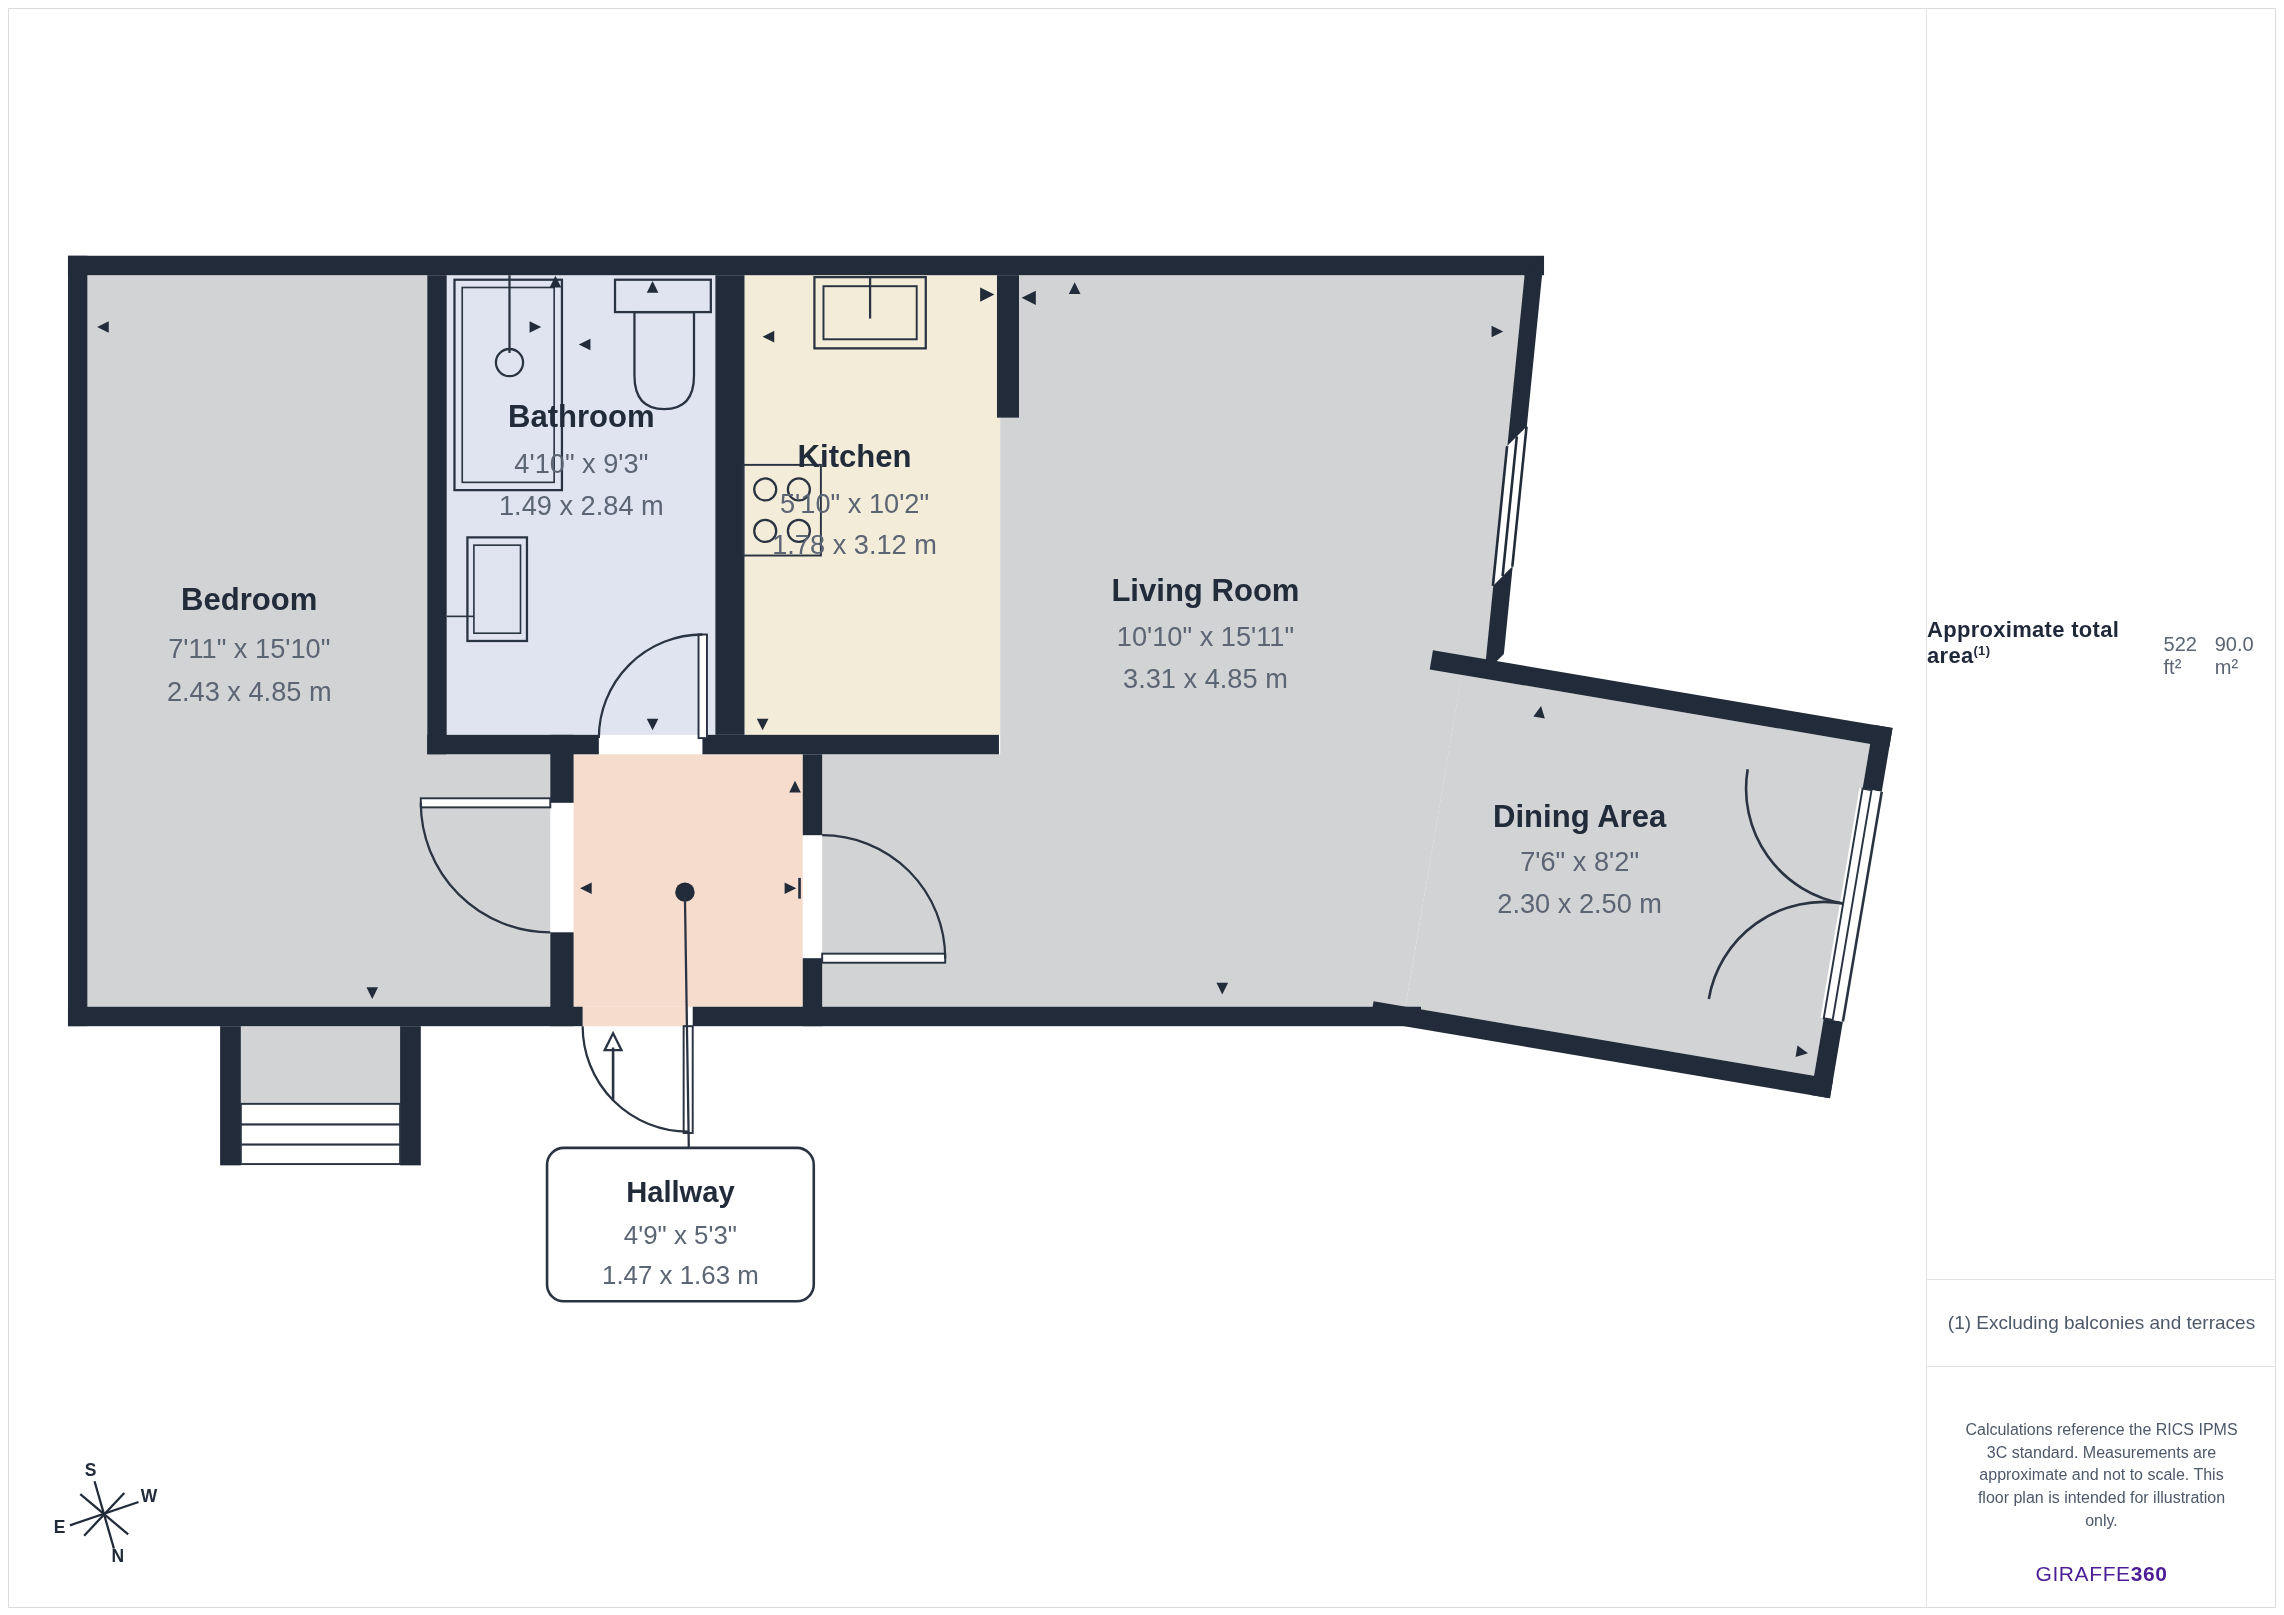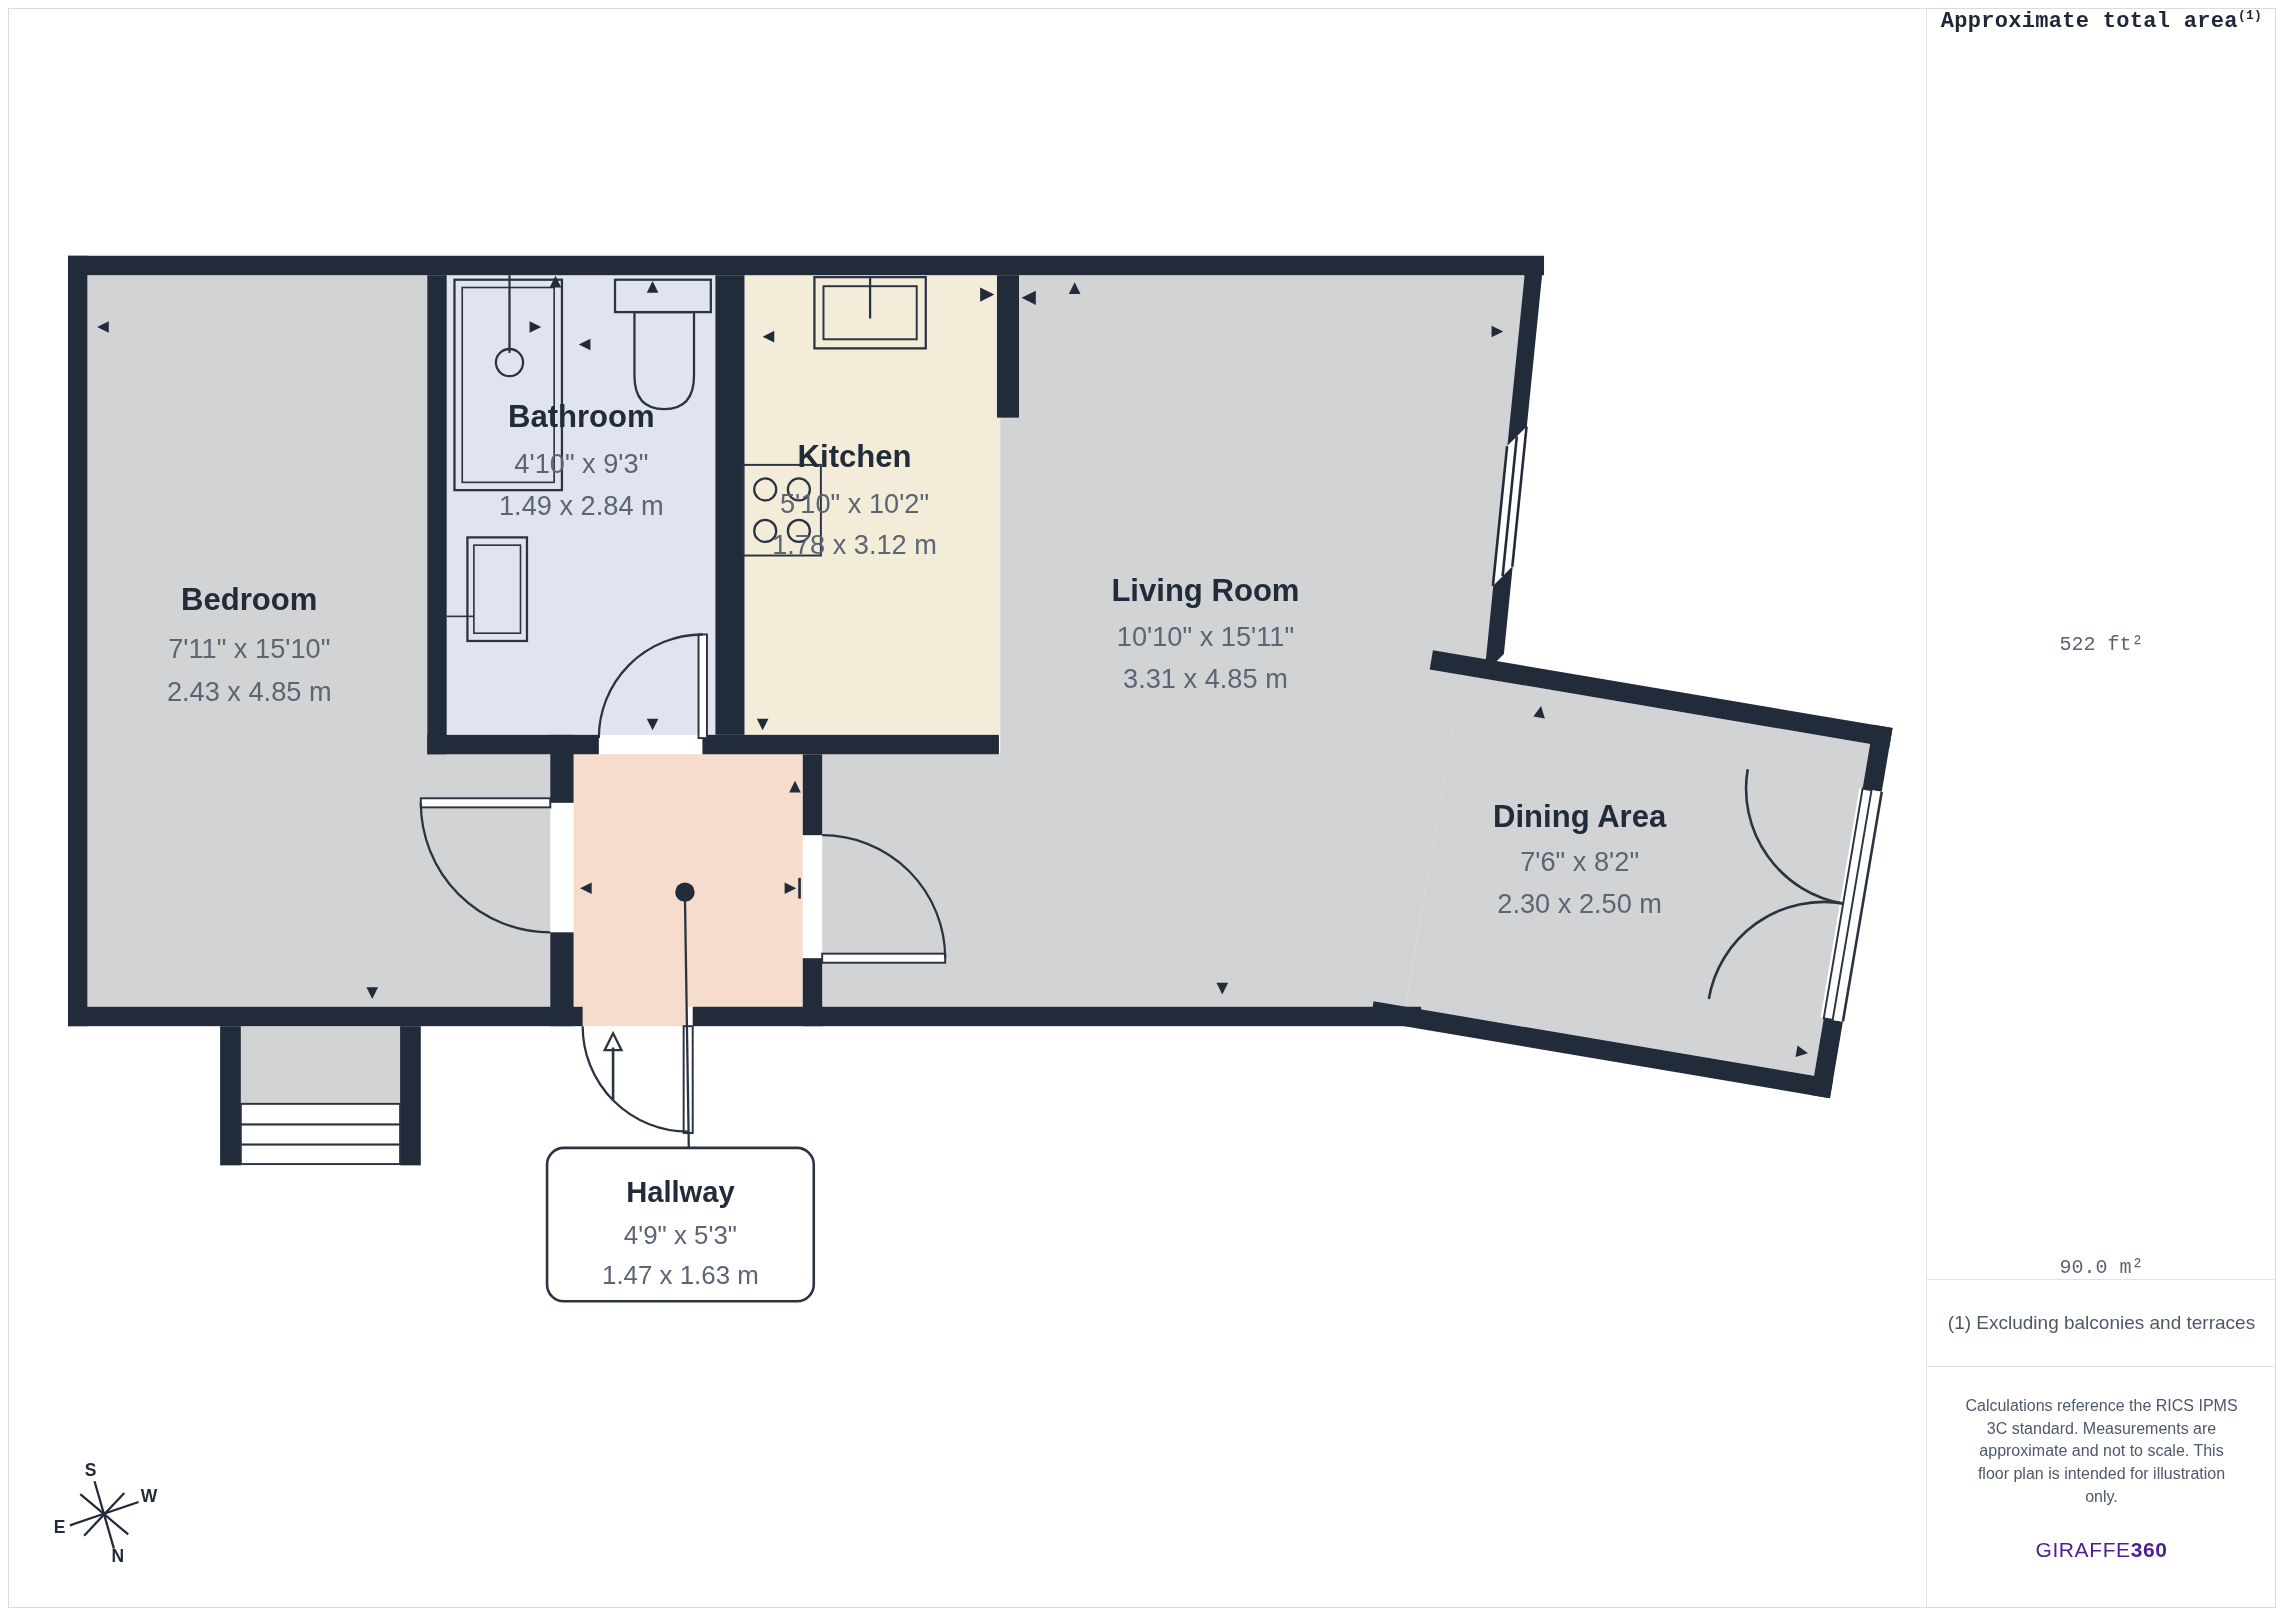--- a/index.html
+++ b/index.html
@@ -2,28 +2,28 @@
 <html style="font-size:10.4px"><head>
 <meta charset="utf-8">
 <style>
   html,body{margin:0;padding:0;background:#ffffff;}
   body{width:2284px;height:1616px;position:relative;font-family:"Liberation Sans",sans-serif;overflow:hidden;}
   .page-frame{position:absolute;left:7.8px;top:7.8px;right:7.8px;bottom:7.8px;border:1.3px solid #dcdcdc;box-sizing:border-box;pointer-events:none;}
   .plan-svg{position:absolute;left:0;top:0;width:2284px;height:1616px;}
 
   
   .sidebar{position:absolute;left:1926px;top:7.8px;width:350px;height:1600px;border-left:0.6px solid #e3e3e3;display:flex;flex-direction:column;box-sizing:border-box;}
-  .sb-main{height:1271px;display:flex;flex-direction:column;align-items:center;justify-content:space-between;box-sizing:border-box;font-family:Liberation Mono, monospace;}
+  .sb-main{height:1271px;display:flex;flex-direction:row;align-items:center;justify-content:space-between;box-sizing:border-box;}
   .sb-title{font-size:22px;font-weight:700;color:#1f2838;letter-spacing:0.3px;}
   .sb-title sup{font-size:13px;font-weight:700;}
   .sb-val{font-size:20px;color:#5a6472;margin-top:26px;}
   .sb-val:first-of-type{margin-top:27px;}
   .sb-note{height:87px;border-top:0.6px solid #e3e3e3;display:flex;align-items:center;justify-content:center;box-sizing:border-box;}
   .sb-note span{font-size:19px;color:#4d5868;}
-  .sb-legal{flex:1;border-top:0.6px solid #e3e3e3;box-sizing:border-box;display:flex;flex-direction:column;align-items:center;padding-top:28px;}
+  .sb-legal{flex:1;border-top:0.6px solid #e3e3e3;box-sizing:border-box;display:flex;flex-direction:column;align-items:center;padding-top:52px;}
   .sb-legal p{margin:0;width:278px;text-align:center;font-size:16px;line-height:1.42;color:#4d5868;}
   .sb-brand{margin-top:30px;font-size:21px;color:#4c1d95;letter-spacing:0.6px;}
   .sb-brand .b{font-weight:700;}
 
   
   text{font-family:"Liberation Sans",sans-serif;}
   .room-name{font-size:48px;font-weight:700;fill:#212b3a;}
   .room-dim{font-size:42px;fill:#5c6574;}
   .callout-name{font-size:45px;font-weight:700;fill:#212b3a;}
   .callout-dim{font-size:40px;fill:#5c6574;}

